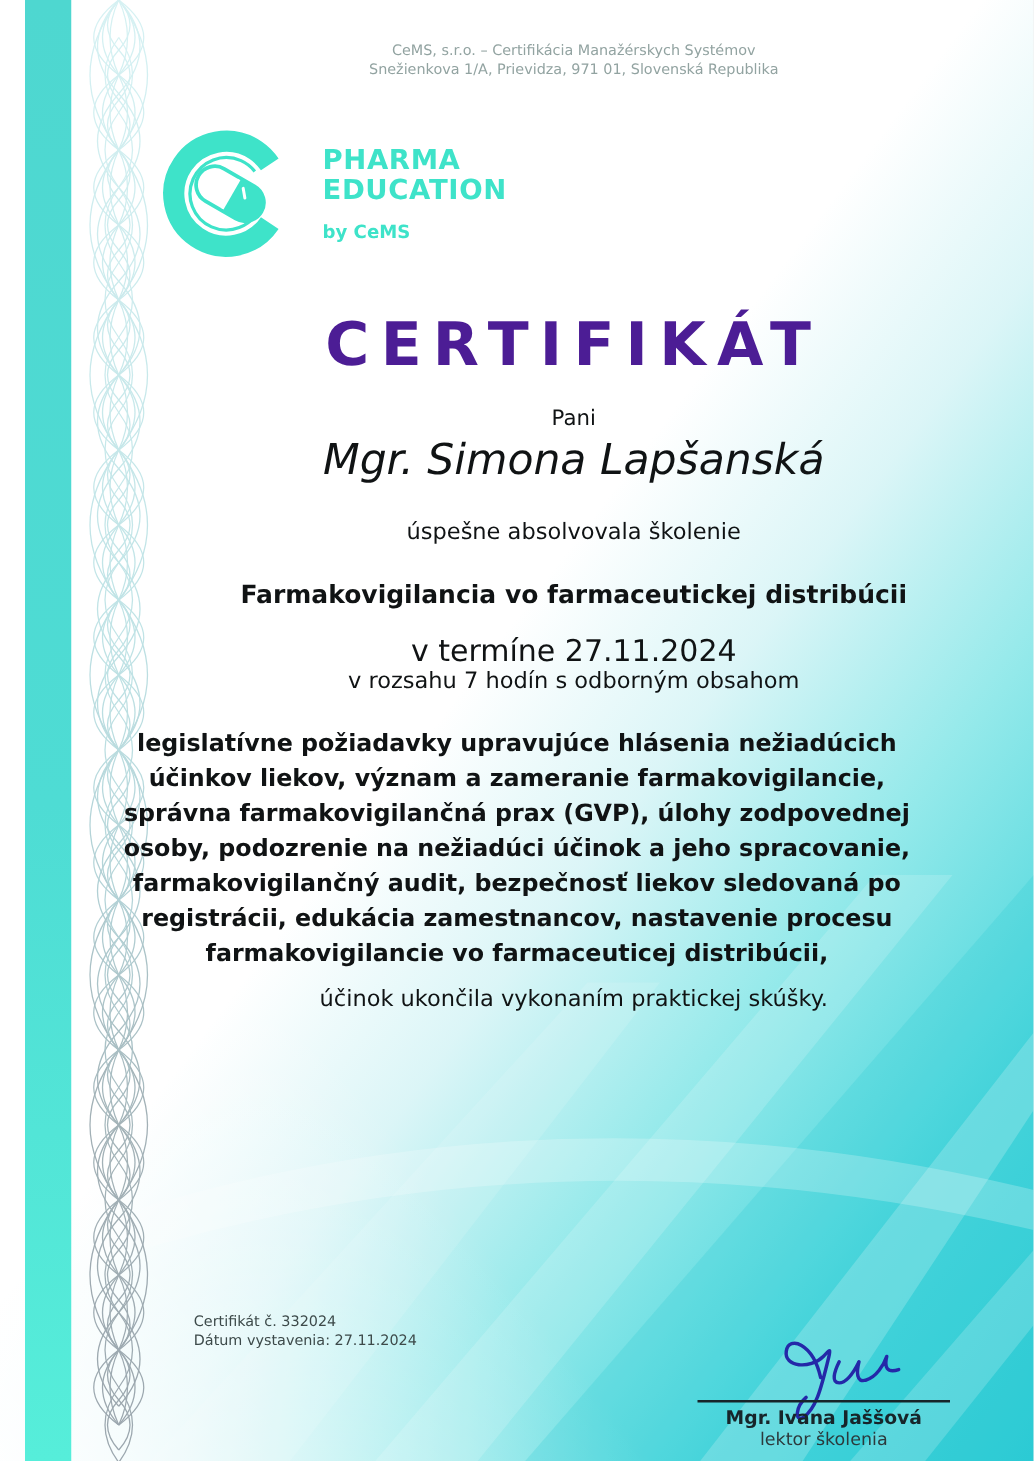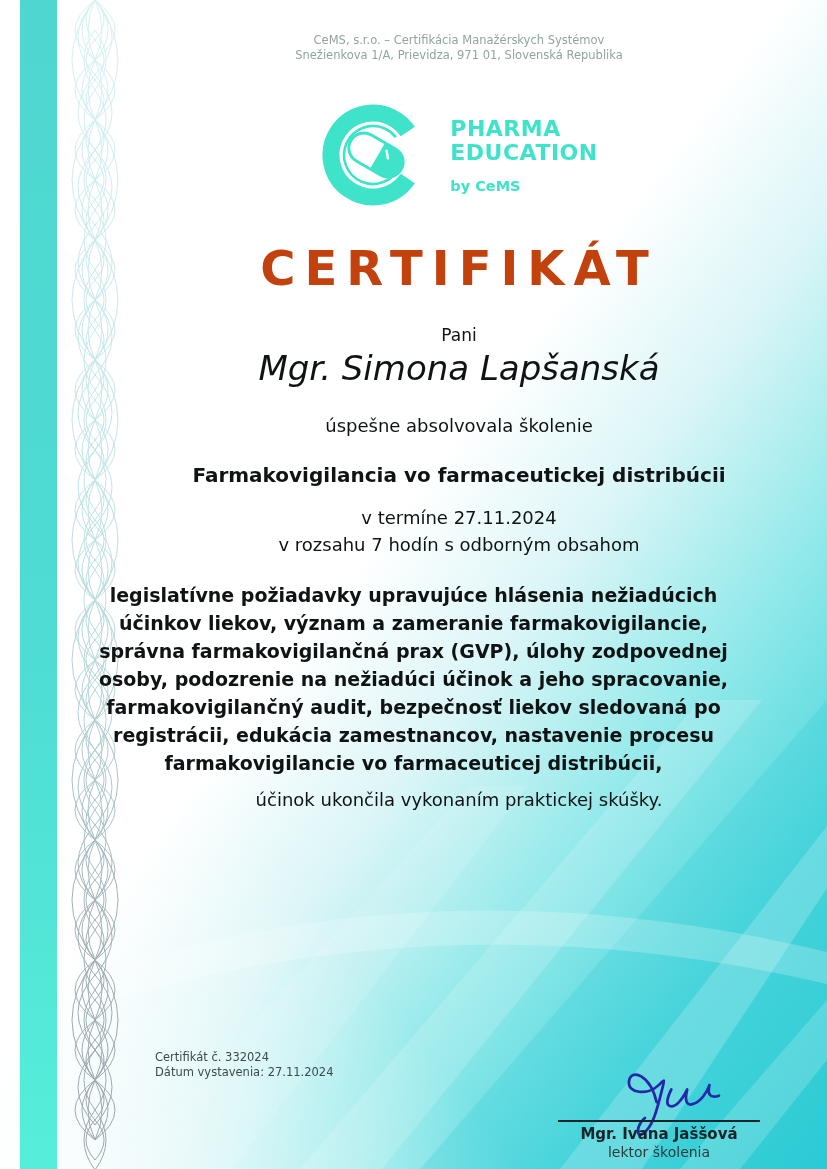--- a/index.html
+++ b/index.html
@@ -10,30 +10,30 @@
         linear-gradient(52deg, rgba(255,255,255,.92) 0%, rgba(255,255,255,0) 30%),
         linear-gradient(127deg, rgba(255,255,255,0) 46%, rgba(210,243,245,.80) 58%,
                         rgba(137,231,232,.90) 71%, rgba(73,214,220,.97) 85%, #2ecbd5 100%);}
   .facets{position:absolute;inset:0;width:100%;height:100%;}
   .teal-bar{position:absolute;left:20px;top:0;width:37px;height:100%;
       background:linear-gradient(180deg,#4ed7d0 0%,#4edcd4 55%,#56eeda 100%);}
   .guilloche{position:absolute;left:66px;top:0;width:58px;height:100%;}
 
   .blk{position:absolute;left:128px;right:37px;text-align:center;}
   .issuer{top:33px;font-size:11.5px;line-height:14.5px;color:#92a3a1;}
-  .logo-row{top:100px;display:flex;align-items:center;justify-content:center;gap:18px;}
+  .logo-row{top:100px;display:flex;align-items:center;gap:18px;}
   .logo-text{text-align:left;color:#3ee3c9;}
   .logo-word{font-weight:bold;font-size:22px;line-height:24.5px;letter-spacing:.5px;}
   .logo-byline{font-weight:bold;font-size:14.5px;margin-top:12px;}
-  .title{top:240px;font-size:48px;font-weight:bold;letter-spacing:9px;color:#c2410c;margin:0;}
+  .title{top:240px;font-size:48px;font-weight:bold;letter-spacing:9px;color:#4c1d95;margin:8px;}
   .salutation{top:325px;font-size:17px;}
   .recipient{top:348px;font-size:34px;font-style:italic;}
   .statement{top:415px;font-size:18px;}
   .course{top:463px;font-size:20px;font-weight:bold;}
-  .dateline{top:507px;font-size:18px;}
+  .dateline{top:507px;font-size:24px;}
   .scopeline{top:534px;font-size:18px;}
   .bodytxt{top:581px;font-size:19px;font-weight:bold;line-height:28px;margin:0 auto;
            left:50%;transform:translateX(-50%);width:648px;}
   .closing{top:789px;font-size:18px;}
 
   .footer-info{position:absolute;left:155px;top:1050px;text-align:left;
                font-size:11.5px;line-height:14.5px;color:#3d4a4a;}
   .sig-block{position:absolute;left:556px;top:1060px;width:206px;text-align:center;}
   .sig-line{position:absolute;top:60px;left:2px;right:2px;border-top:2px solid #17252a;}
   .sig-name{position:absolute;top:65px;width:100%;font-size:15px;font-weight:bold;color:#17252a;}

